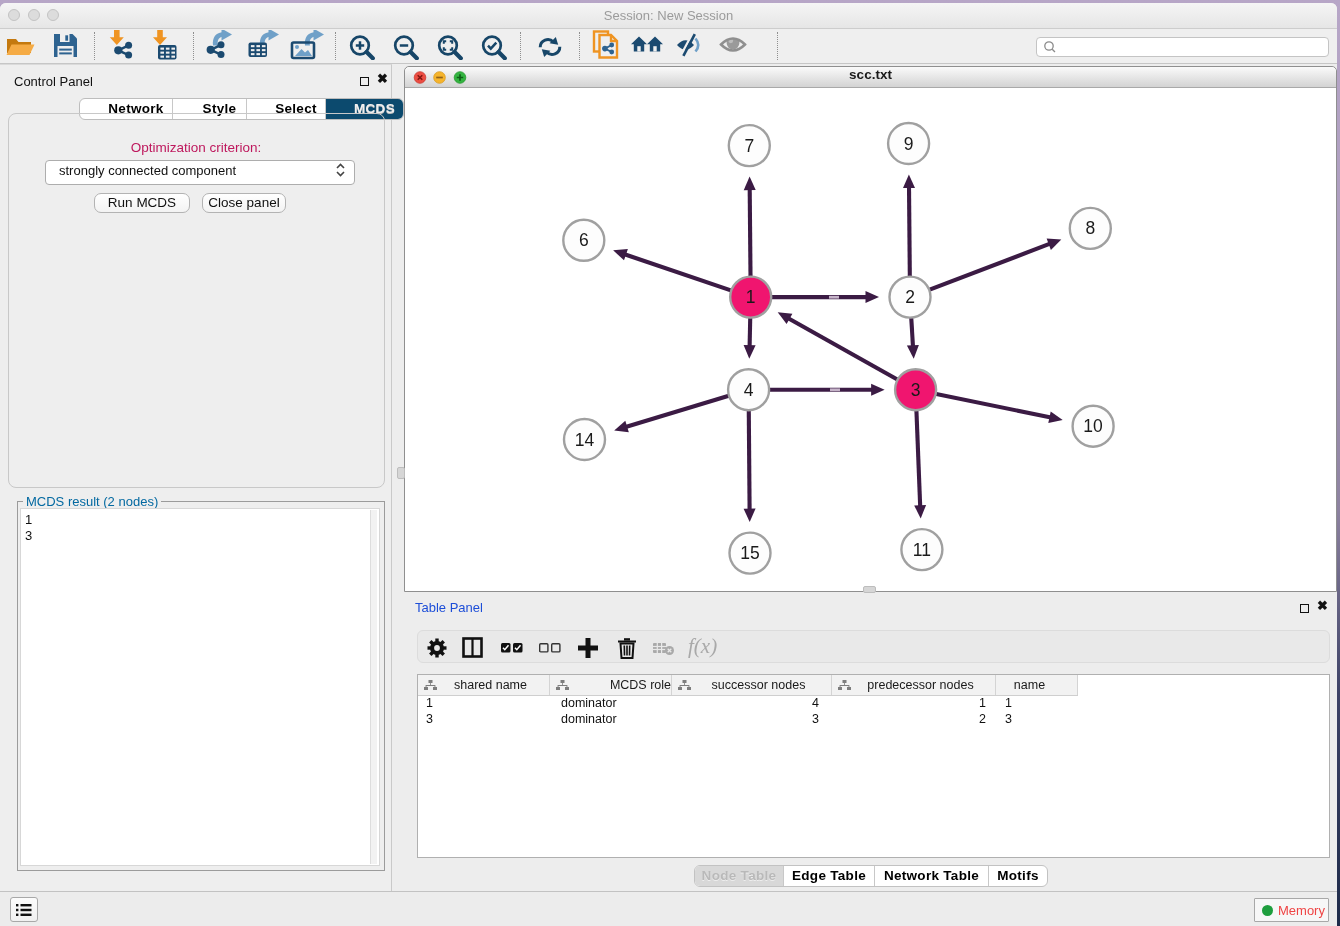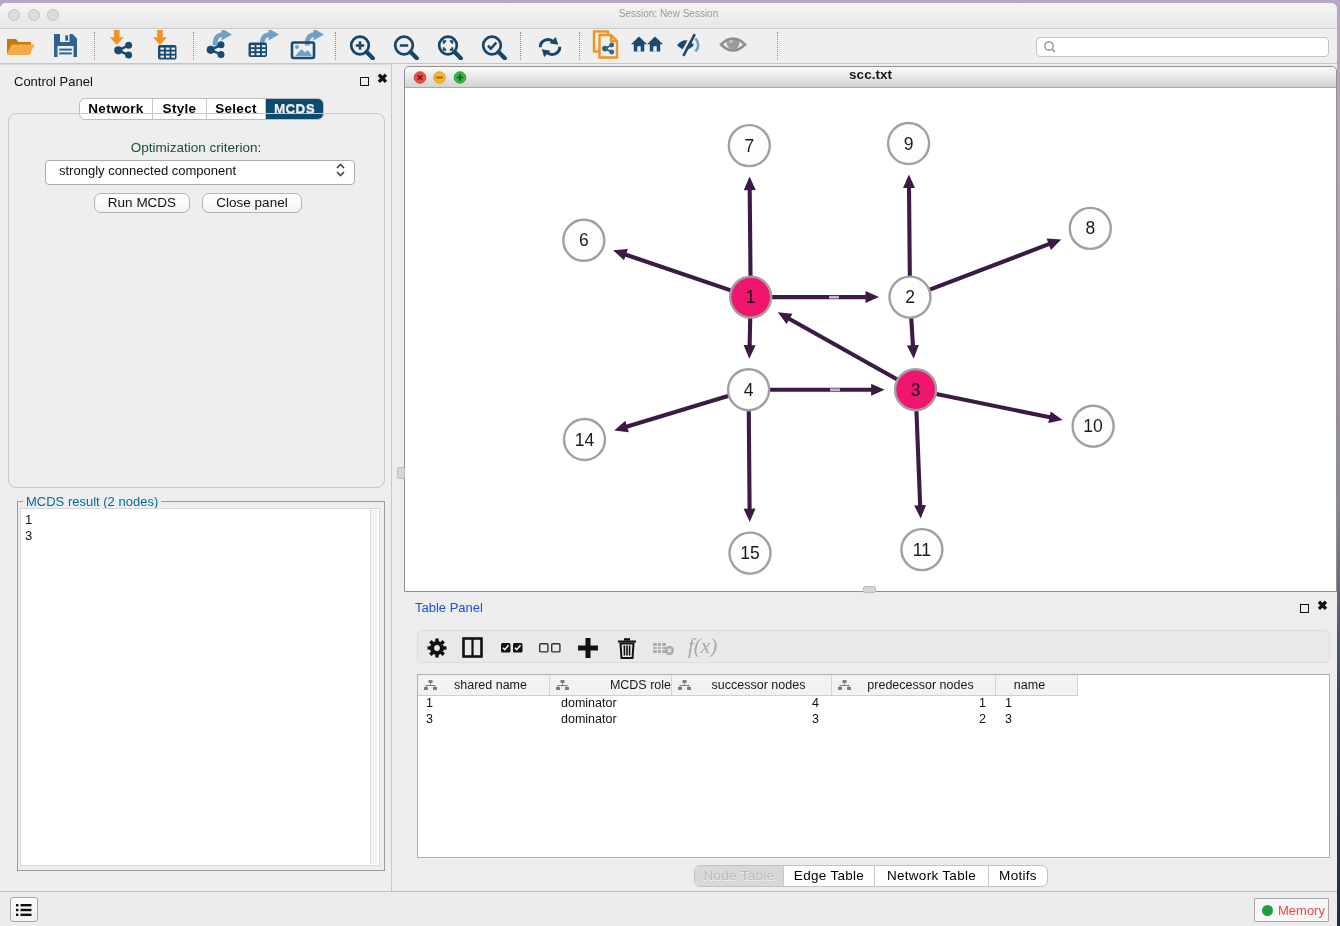--- a/index.html
+++ b/index.html
@@ -3,35 +3,35 @@
 <meta charset="utf-8">
 <style>
 html,body{margin:0;padding:0;}
 body{width:1340px;height:926px;overflow:hidden;font-family:"Liberation Sans",sans-serif;background:#1f2c4c;}
 #app{position:absolute;left:0;top:0;width:1340px;height:926px;}
 .abs{position:absolute;}
 #desk{position:absolute;left:0;top:0;width:1340px;height:926px;background:linear-gradient(#b7a6c7 0%,#ab9cbe 30%,#8d82a0 55%,#3d4266 75%,#1e2b4a 100%);}
 #win{position:absolute;left:0;top:3px;width:1337px;height:923px;background:#ededed;border-radius:6px 6px 0 0;}
 #titlebar{position:absolute;left:0;top:0;width:1337px;height:25px;background:linear-gradient(#f5f5f5,#e6e6e6);border-bottom:1px solid #cdcdcd;border-radius:6px 6px 0 0;}
 .tl{position:absolute;top:6px;width:12px;height:12px;border-radius:50%;background:#dcdcdc;border:1px solid #c3c3c3;box-sizing:border-box;}
-#wintitle{position:absolute;top:5px;left:0;width:1337px;text-align:center;font-size:10px;color:#9b9b9b;}
+#wintitle{position:absolute;top:5px;left:0;width:1337px;text-align:center;font-size:13px;color:#9b9b9b;}
 #toolbar{position:absolute;left:0;top:26px;width:1337px;height:34px;background:#efefef;border-bottom:1px solid #c6c6c6;}
 .sep{position:absolute;top:3px;height:28px;width:0;border-left:1px dotted #8f8f8f;}
 .ticon{position:absolute;top:2px;}
 #search{position:absolute;left:1036px;top:8px;width:291px;height:18px;background:#fff;border:1px solid #c4c4c4;border-radius:4px;}
 
 #cpanel{position:absolute;left:0;top:61px;width:392px;height:830px;background:#eeeeee;border-top:1px solid #dadada;border-right:1px solid #c9c9c9;box-sizing:border-box;}
 #cphead{position:absolute;left:14px;top:9px;font-size:13px;color:#111;}
 .fl{position:absolute;width:9px;height:9px;border:1.6px solid #111;box-sizing:border-box;}
 .xic{position:absolute;font-size:13px;font-weight:bold;color:#111;}
 #cptabs{position:absolute;left:79px;top:33px;height:20px;border:1px solid #bdbdbd;border-radius:6px;overflow:hidden;display:flex;background:#fff;}
-#cptabs div{font-size:13.5px;font-weight:bold;letter-spacing:0.3px;color:#000;text-align:center;line-height:20px;border-right:1px solid #c8c8c8;}
+#cptabs div{font-size:13.5px;font-weight:bold;letter-spacing:0.3px;color:#000;text-align:center;line-height:20px;border-right:1px solid #c8c8c8;padding-left:20px;}
 #cptabs div:last-child{border-right:none;background:#0c4a6e;color:#efefef;text-shadow:0 1px 0 #bbb;}
 #cpinset{position:absolute;left:8px;top:48px;width:375px;height:373px;border:1px solid #c8c8c8;border-radius:8px;}
-#optlab{position:absolute;left:0;top:75px;width:392px;text-align:center;font-size:13.5px;color:#14532d;}
+#optlab{position:absolute;left:0;top:75px;width:392px;text-align:center;font-size:13.5px;color:#be185d;}
 #optsel{position:absolute;left:45px;top:95px;width:310px;height:25px;background:#fff;border:1px solid #adadad;border-radius:4px;box-sizing:border-box;}
 #optsel span{position:absolute;left:13px;top:2px;font-size:13px;color:#111;}
 .btn{position:absolute;top:128px;height:20px;background:linear-gradient(#ffffff,#f3f3f3);border:1px solid #b3b3b3;border-radius:7px;box-sizing:border-box;font-size:13.5px;color:#111;text-align:center;line-height:17px;}
 #grp{position:absolute;left:17px;top:436px;width:366px;height:368px;border:1px solid #9b9b9b;}
 #grplab{position:absolute;left:5px;top:-8px;background:#eeeeee;padding:0 3px;font-size:13px;color:#0369a1;}
 #grpwhite{position:absolute;left:2px;top:6px;width:360px;height:358px;background:#fff;border:1px solid #d7d7d7;box-sizing:border-box;}
 #grpwhite .ln{position:absolute;left:4px;font-size:13px;color:#111;}
 #grpsb{position:absolute;right:2px;top:1px;width:6px;height:354px;background:#f2f2f2;border-left:1px solid #ddd;}
 
 #netwin{position:absolute;left:404px;top:63px;width:933px;height:526px;border:1px solid #8f8f8f;border-radius:5px 5px 0 0;box-sizing:border-box;background:#fff;}
@@ -40,21 +40,21 @@
 
 #tpanel{position:absolute;left:404px;top:591px;width:933px;height:297px;background:#ededed;}
 #tphead{position:absolute;left:11px;top:6px;font-size:13px;color:#1d4ed8;text-align:center;}
 #ttools{position:absolute;left:13px;top:36px;width:913px;height:33px;background:#e9e9e9;border:1px solid #dcdcdc;border-radius:6px;box-sizing:border-box;}
 #ttable{position:absolute;left:13px;top:80px;width:913px;height:184px;background:#fff;border:1px solid #b0b0b0;box-sizing:border-box;}
 #thead{position:absolute;left:0;top:0;width:660px;height:20px;background:#f2f2f2;border-bottom:1px solid #cfcfcf;}
 .hcell{position:absolute;top:0;height:20px;border-right:1px solid #d4d4d4;box-sizing:border-box;}
 .hcell span{position:absolute;top:3px;width:calc(100% - 14px);text-align:center;font-size:12.5px;color:#1a1a1a;}
 .tcell{position:absolute;font-size:12.5px;color:#111;}
 #btabs{position:absolute;left:290px;top:271px;height:20px;border:1px solid #c2c2c2;border-radius:6px;overflow:hidden;display:flex;background:#fff;}
-#btabs div{font-size:13.5px;font-weight:normal;letter-spacing:0.3px;color:#000;text-align:center;line-height:20px;border-right:1px solid #c8c8c8;}
+#btabs div{font-size:13.5px;font-weight:bold;letter-spacing:0.3px;color:#000;text-align:center;line-height:20px;border-right:1px solid #c8c8c8;}
 #btabs div:first-child{background:#d8d8d8;color:#b9b9b9;text-shadow:0 1px 0 #eee;border-right:1px solid #c8c8c8;}
 #btabs div:last-child{border-right:none;text-align:center;}
 
 #status{position:absolute;left:0;top:888px;width:1337px;height:35px;background:#ececec;border-top:1px solid #c2c2c2;}
 #listbtn{position:absolute;left:10px;top:5px;width:28px;height:25px;background:linear-gradient(#fcfcfc,#f0f0f0);border:1px solid #a8a8a8;border-radius:3px;box-sizing:border-box;}
 #membtn{position:absolute;left:1254px;top:6px;width:75px;height:24px;background:#f7f7f7;border:1px solid #a8a8a8;border-radius:1px;box-sizing:border-box;}
 #membtn i{position:absolute;left:7px;top:6px;width:11px;height:11px;border-radius:50%;background:#1e9e3e;}
 #membtn span{position:absolute;left:23px;top:4px;font-size:13px;color:#ef4444;font-style:normal;}
 </style>
 </head>
@@ -274,21 +274,21 @@
     <div id="cpinset"></div>
     <div id="optlab">Optimization criterion:</div>
     <div id="optsel">
           <span>strongly connected component</span>
       <svg width="11" height="14" style="position:absolute;right:8px;top:2px;" viewBox="0 0 11 14">
             <path d="M2 5 L5.5 1.5 L9 5" fill="none" stroke="#444" stroke-width="1.6"></path>
             <path d="M2 9 L5.5 12.5 L9 9" fill="none" stroke="#444" stroke-width="1.6"></path>
           </svg>
     </div>
     <div class="btn" style="left:94px;width:96px;">Run MCDS</div>
-    <div class="btn" style="left:202px;width:100px;">Close panel</div>
+    <div class="btn" style="left:202px;width:84px;">Close panel</div>
     <div id="grp">
       <div id="grplab">MCDS result (2 nodes)</div>
       <div id="grpwhite">
         <div class="ln" style="top:3px;">1</div>
         <div class="ln" style="top:19px;">3</div>
         <div id="grpsb"></div>
       </div>
     </div>
   </div>
   <div id="netwin">

